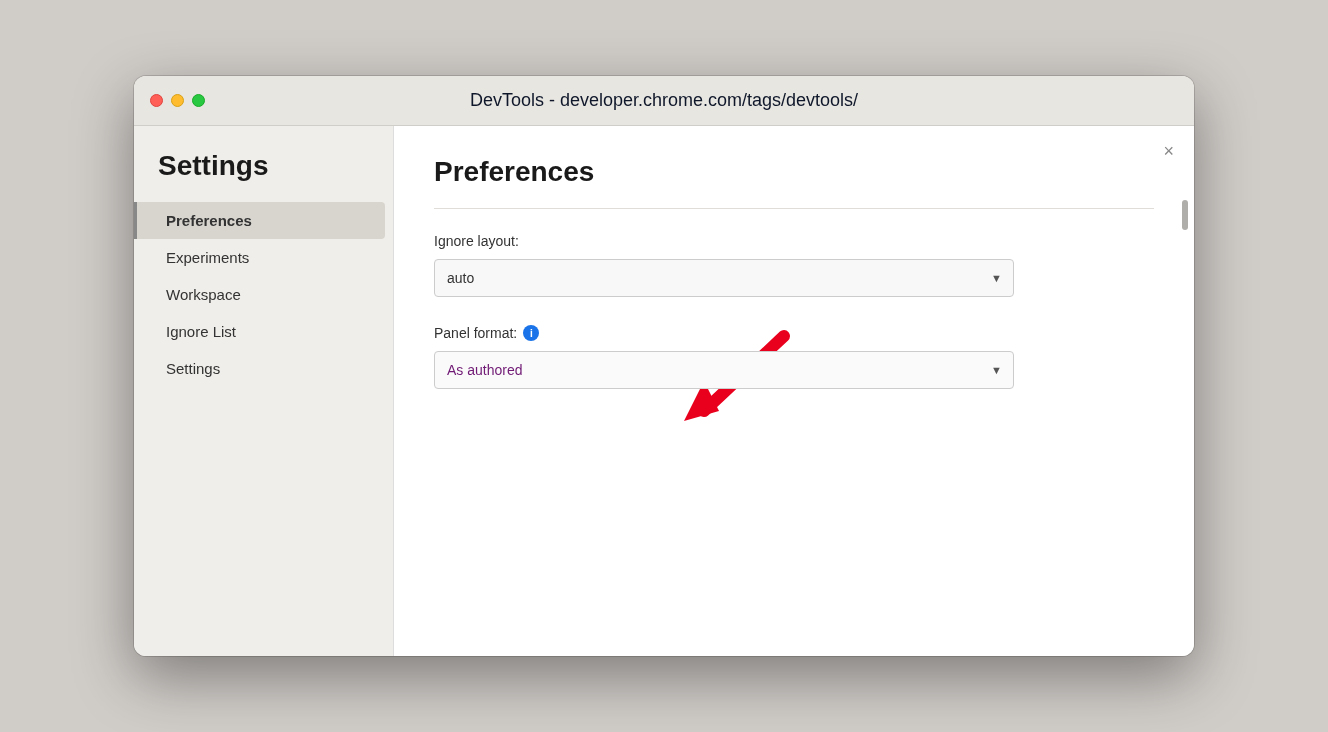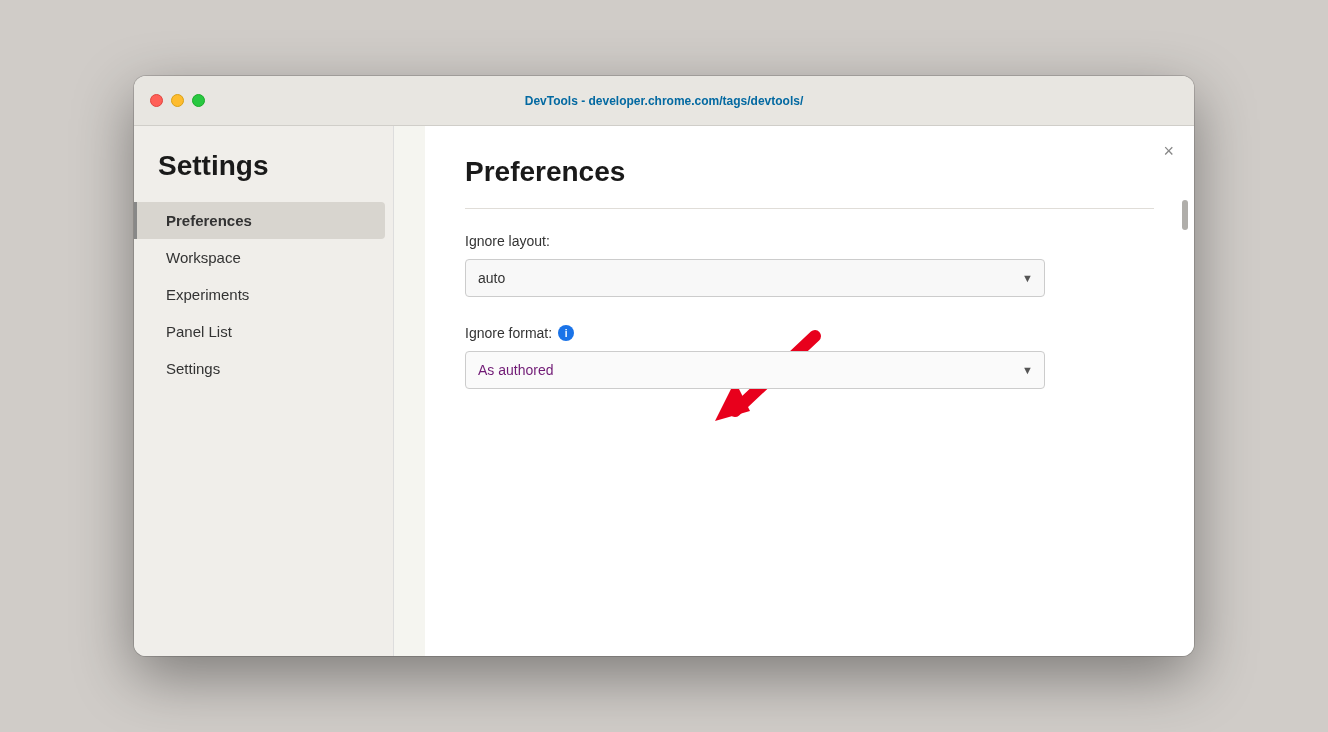--- a/index.html
+++ b/index.html
@@ -55,30 +55,29 @@
       width: 13px;
       height: 13px;
       border-radius: 50%;
       cursor: pointer;
     }
     .tl-close { background: #ff5f57; border: 1px solid #e0443e; }
     .tl-min { background: #febc2e; border: 1px solid #d9a116; }
     .tl-max { background: #28c840; border: 1px solid #1aab29; }
 
     .titlebar-title {
-      font-size: 12px;
-      font-weight: 700;
-      color: #0369a1;
+      font-size: 18px;
+      font-weight: 400;
+      color: #0f172a;
     }
 
     .window-content {
       display: flex;
       flex: 1;
       overflow: hidden;
-      gap: 31px;
     }
 
     
     .sidebar {
       width: 260px;
       background: #f0eeea;
       padding: 24px 0;
       flex-shrink: 0;
       border-right: 1px solid #ddd;
     }
@@ -256,23 +255,23 @@
       </div>
       <span class="titlebar-title">DevTools - developer.chrome.com/tags/devtools/</span>
     </div>
 
     <div class="window-content">
 
       <div class="sidebar">
         <div class="sidebar-title">Settings</div>
         <ul class="sidebar-nav">
           <li class="active">Preferences</li>
+          <li>Experiments</li>
           <li>Workspace</li>
-          <li>Experiments</li>
-          <li>Panel List</li>
+          <li>Ignore List</li>
           <li>Settings</li>
         </ul>
       </div>
 
       <div class="main-content">
 
         <button class="close-btn">×</button>
 
         <h1 class="main-title">Preferences</h1>
 
@@ -286,21 +285,21 @@
             <select>
               <option>auto</option>
               <option>horizontal</option>
               <option>vertical</option>
             </select>
           </div>
         </div>
 
         <div class="form-group" style="position:relative;">
           <div class="form-label">
-            <span>Ignore format:</span>
+            <span>Panel format:</span>
             <span class="info-icon">i</span>
           </div>
 
           <div class="arrow-container">
             <svg class="red-arrow" width="150" height="120" viewBox="0 0 150 120">
 
               <g transform="translate(10, 5)">
                 <line x1="120" y1="10" x2="40" y2="85" stroke="#e8001c" stroke-width="12" stroke-linecap="round"></line>
 
                 <polygon points="20,95 55,85 40,55" fill="#e8001c"></polygon>

